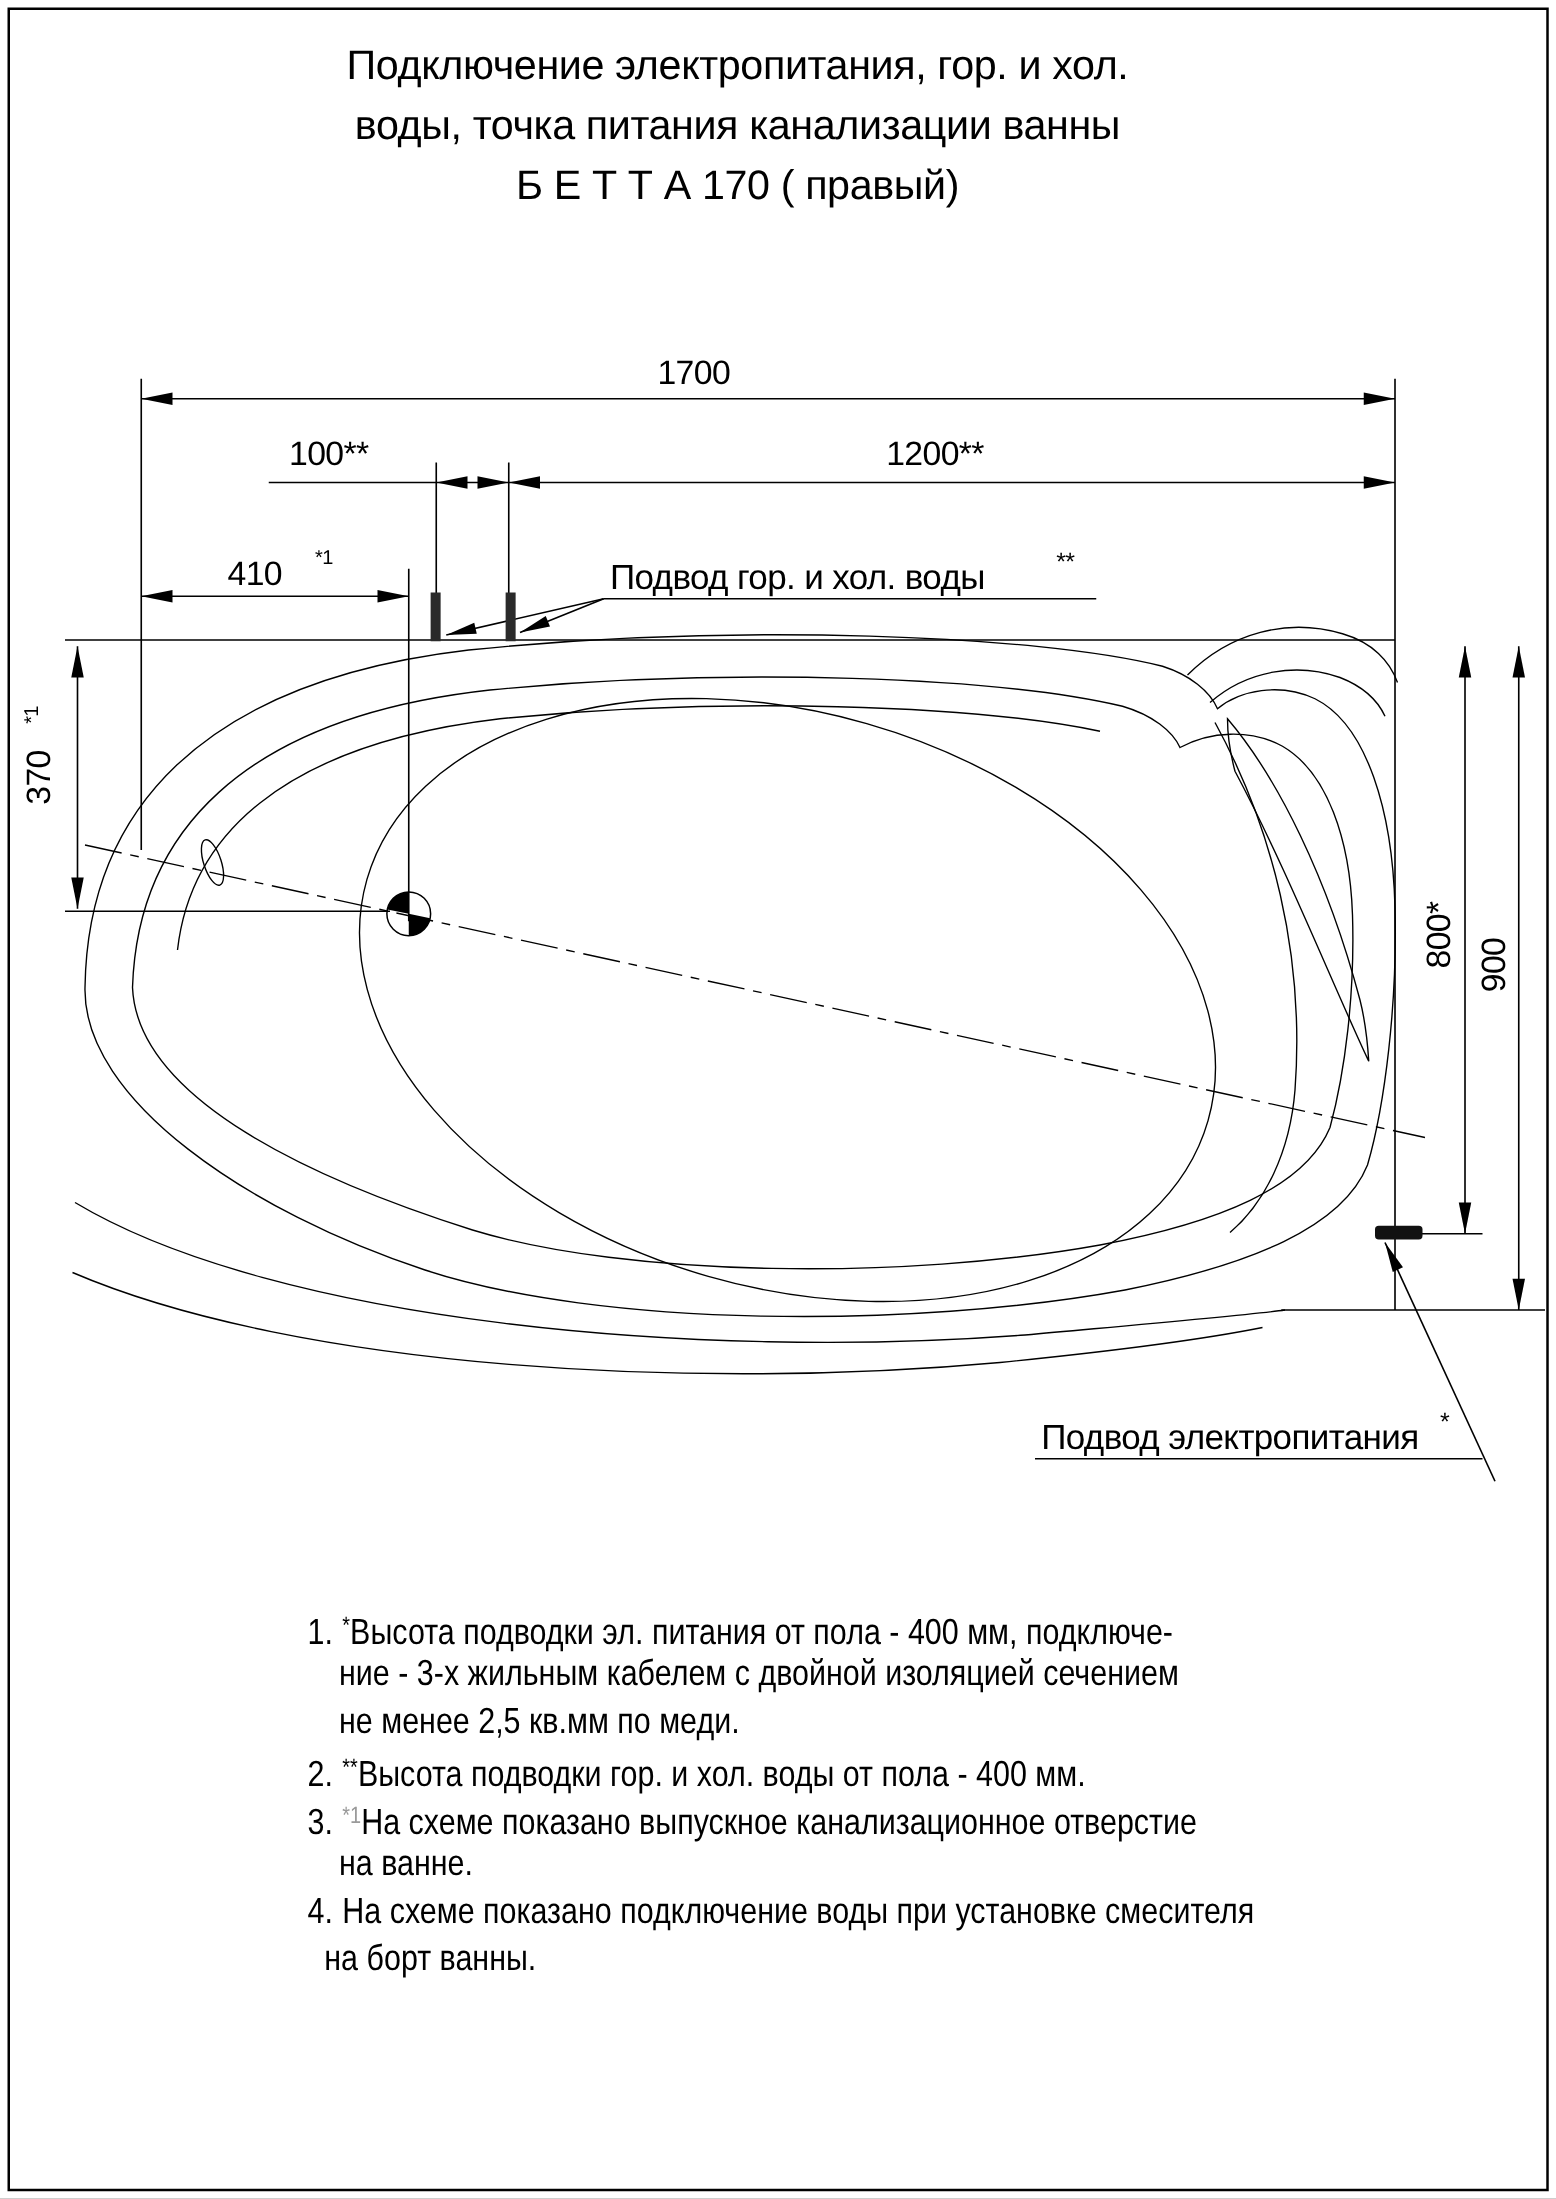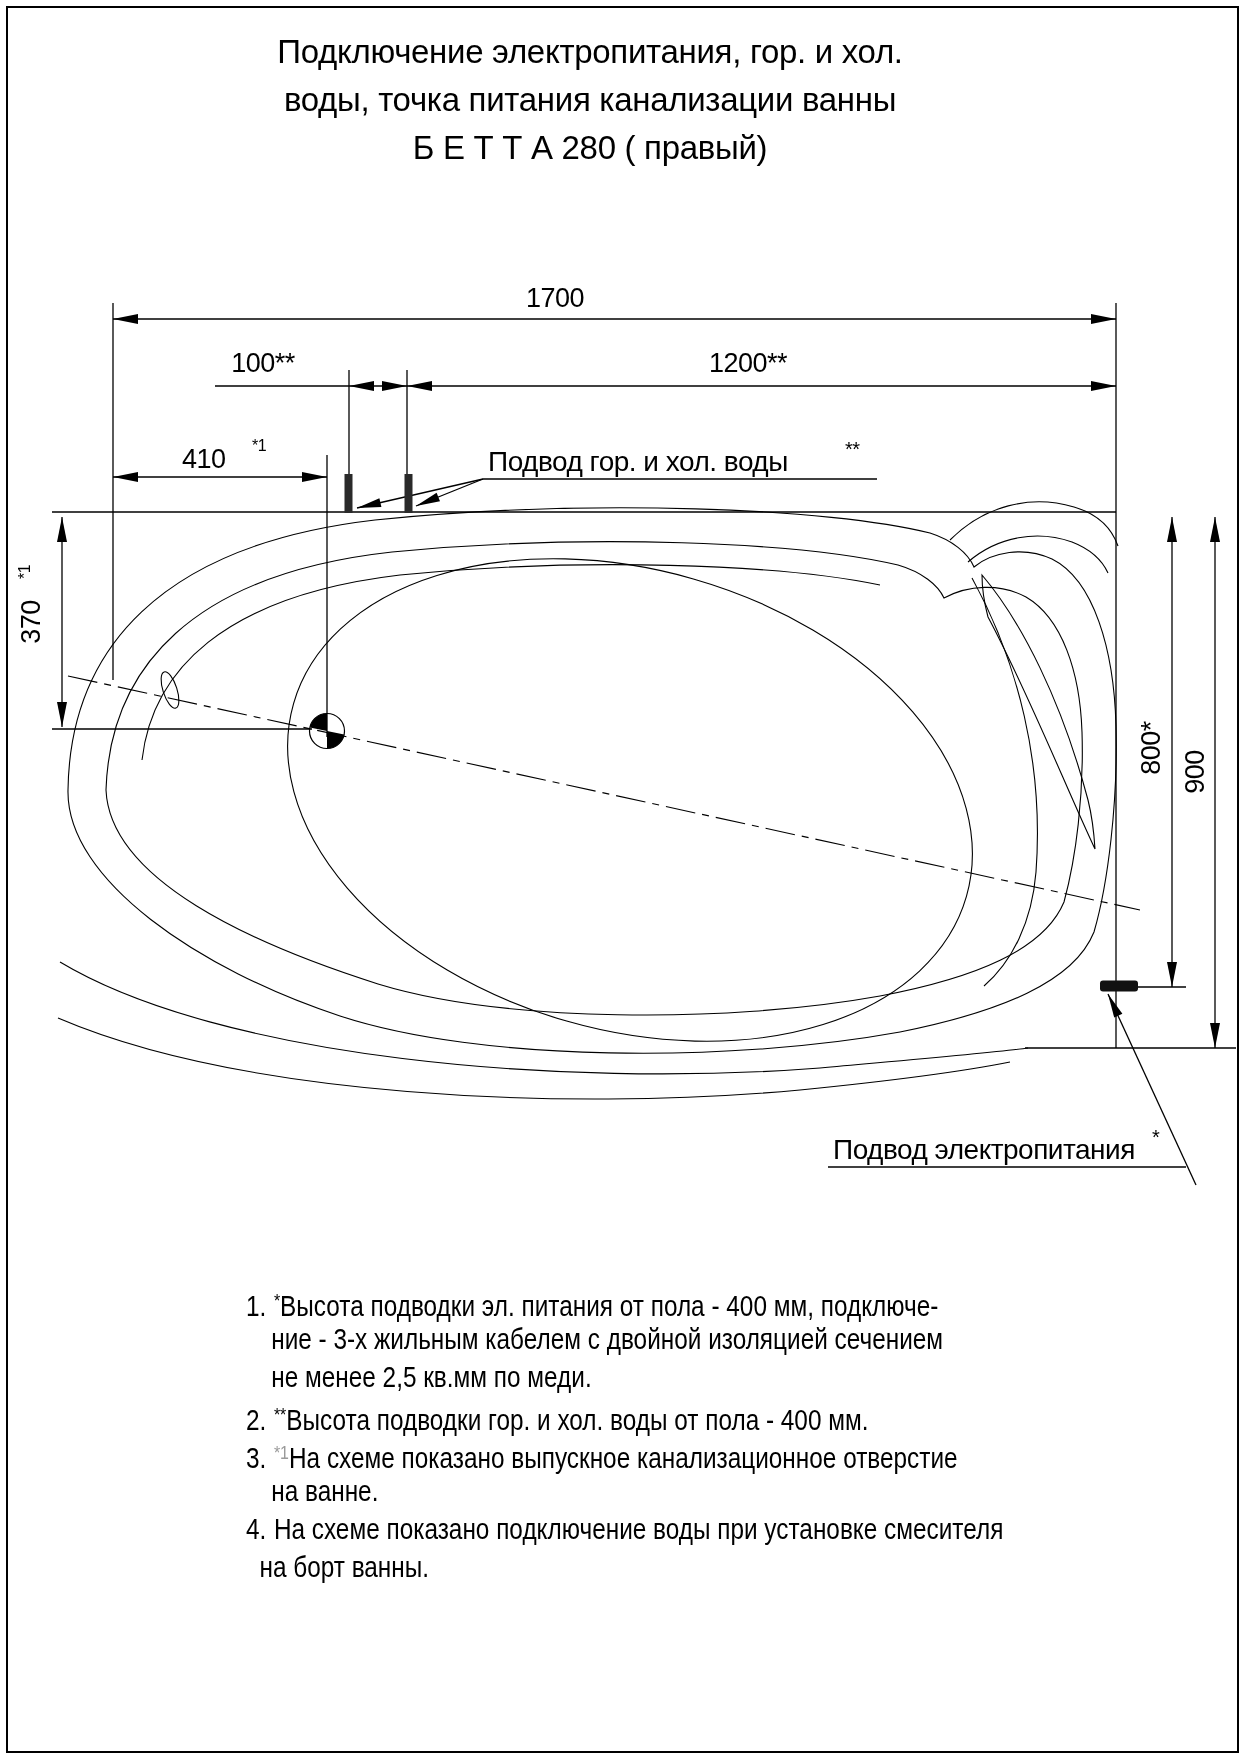--- a/index.html
+++ b/index.html
@@ -25,21 +25,21 @@
 </style>
 </head>
 <body>
 
 <div class="page">
   <div class="frame"></div>
 
   <div class="title-block">
     <div>Подключение электропитания, гор. и хол.</div>
     <div>воды, точка питания канализации ванны</div>
-    <div>Б Е Т Т А 280  ( правый)</div>
+    <div>Б Е Т Т А 170  ( правый)</div>
   </div>
 
   <svg class="diagram-svg" width="1245" height="1759" viewBox="0 0 1245 1759">
 
     <g stroke="#000" stroke-width="1.3">
       <line x1="113" y1="303" x2="113" y2="680"></line>
       <line x1="1116" y1="303" x2="1116" y2="1048"></line>
       <line x1="113" y1="319" x2="1116" y2="319"></line>
       <line x1="215" y1="386" x2="1116" y2="386"></line>
       <line x1="349" y1="370" x2="349" y2="476"></line>

